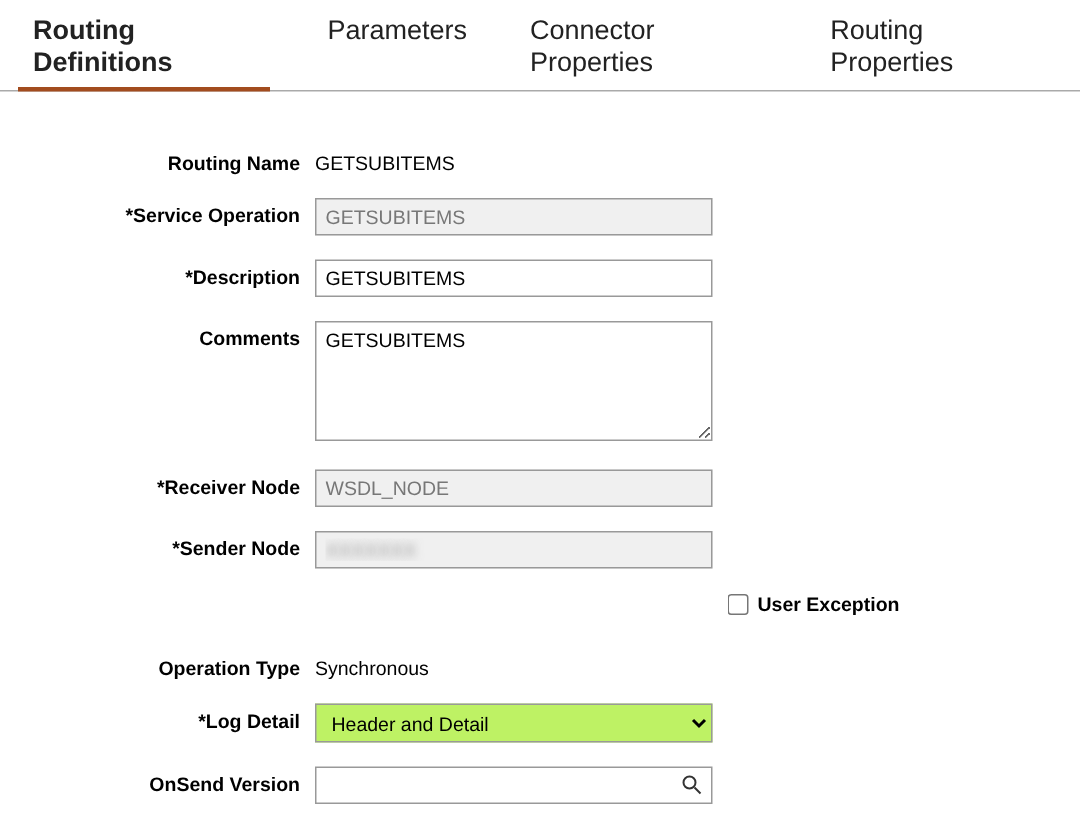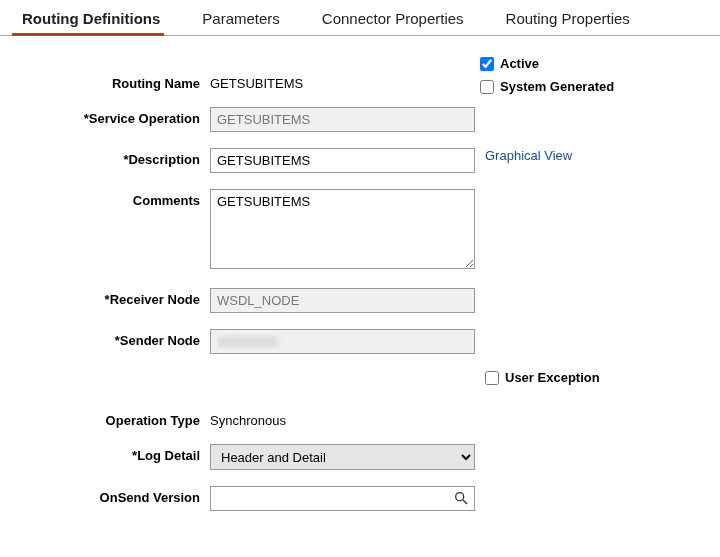--- a/index.html
+++ b/index.html
@@ -1,30 +1,30 @@
 <!DOCTYPE html>
 <html><head>
 <meta charset="utf-8">
 <style>
 * { box-sizing: border-box; margin: 0; padding: 0; }
 body { font-family: Arial, Helvetica, sans-serif; font-size: 13px; color: #000; background: #fff; width: 720px; }
 .tabs { display: flex; border-bottom: 1px solid #aaa; padding: 0 0 0 8px; gap: 0; }
-.tab { padding: 10px 28px 8px 14px; cursor: pointer; font-size: 15px; color: #222; position: relative; }
+.tab { padding: 10px 28px 8px 14px; cursor: pointer; font-size: 18px; color: #222; position: relative; }
 .tab.active { font-weight: bold; }
 .tab.active::after { content: ""; position: absolute; left: 4px; right: 24px; bottom: -1px; height: 3px; background: #a24c1e; }
 .form-area { padding: 20px 10px 10px 10px; position: relative; }
 .row { display: flex; align-items: flex-start; margin-bottom: 10px; margin-top: 16px; }
 .label-col { width: 200px; text-align: right; padding-right: 10px; padding-top: 4px; font-weight: bold; }
 .field-col { width: 265px; }
 .side-col { width: 235px; padding-left: 10px; }
 input[type="text"], textarea, select { font-family: inherit; font-size: 13px; padding: 4px 6px; border: 1px solid #999; width: 100%; }
 input[type="text"][readonly], input.readonly { background: #f0f0f0; color: #777; }
 input[type="text"].blurred { color: transparent; text-shadow: 0 0 6px rgba(100,100,100,0.6); background: #f0f0f0; }
 textarea { resize: both; height: 80px; }
-select { height: 26px; background: #e5e5e5; }
+select { height: 26px; background: #bef264; }
 .plain-value { padding-top: 4px; }
 .cbwrap { display: flex; align-items: center; gap: 6px; margin-bottom: 8px; }
 .cbwrap input[type="checkbox"] { width: 14px; height: 14px; }
 .link { color: #1a4b8c; cursor: pointer; }
 .search-wrap { position: relative; }
 .search-wrap input { padding-right: 26px; }
 .search-icon { position: absolute; right: 6px; top: 4px; width: 16px; height: 16px; cursor: pointer; }
 .search-icon svg { width: 16px; height: 16px; stroke: #333; fill: none; stroke-width: 2; }
 .side-block-top { position: absolute; top: 20px; left: 480px; }
 </style>
@@ -33,48 +33,37 @@
 
 <div class="tabs">
   <div class="tab active">Routing Definitions</div>
   <div class="tab">Parameters</div>
   <div class="tab">Connector Properties</div>
   <div class="tab">Routing Properties</div>
 </div>
 
 <div class="form-area">
 
-  <div class="side-block-top">
-    <div class="cbwrap">
-      <input type="checkbox" checked="" style="">
-      <span style="font-weight:bold;">Active</span>
-    </div>
-    <div class="cbwrap">
-      <input type="checkbox" style="">
-      <span style="font-weight:bold;">System Generated</span>
-    </div>
-  </div>
 
   <div class="row">
     <div class="label-col">Routing Name</div>
     <div class="field-col">
         <div class="plain-value">GETSUBITEMS</div>
       </div>
   </div>
 
   <div class="row">
     <div class="label-col">*Service Operation</div>
     <div class="field-col"><input type="text" readonly="" class="readonly" value="GETSUBITEMS" style=""></div>
   </div>
 
 
   <div class="row">
     <div class="label-col">*Description</div>
     <div class="field-col"><input type="text" value="GETSUBITEMS" style=""></div>
-    <div class="side-col"><span class="link">Graphical View</span></div>
   </div>
 
   <div class="row">
     <div class="label-col">Comments</div>
     <div class="field-col"><textarea style="">GETSUBITEMS</textarea></div>
   </div>
 
   <div class="row">
     <div class="label-col">*Receiver Node</div>
     <div class="field-col"><input type="text" readonly="" class="readonly" value="WSDL_NODE" style=""></div>

